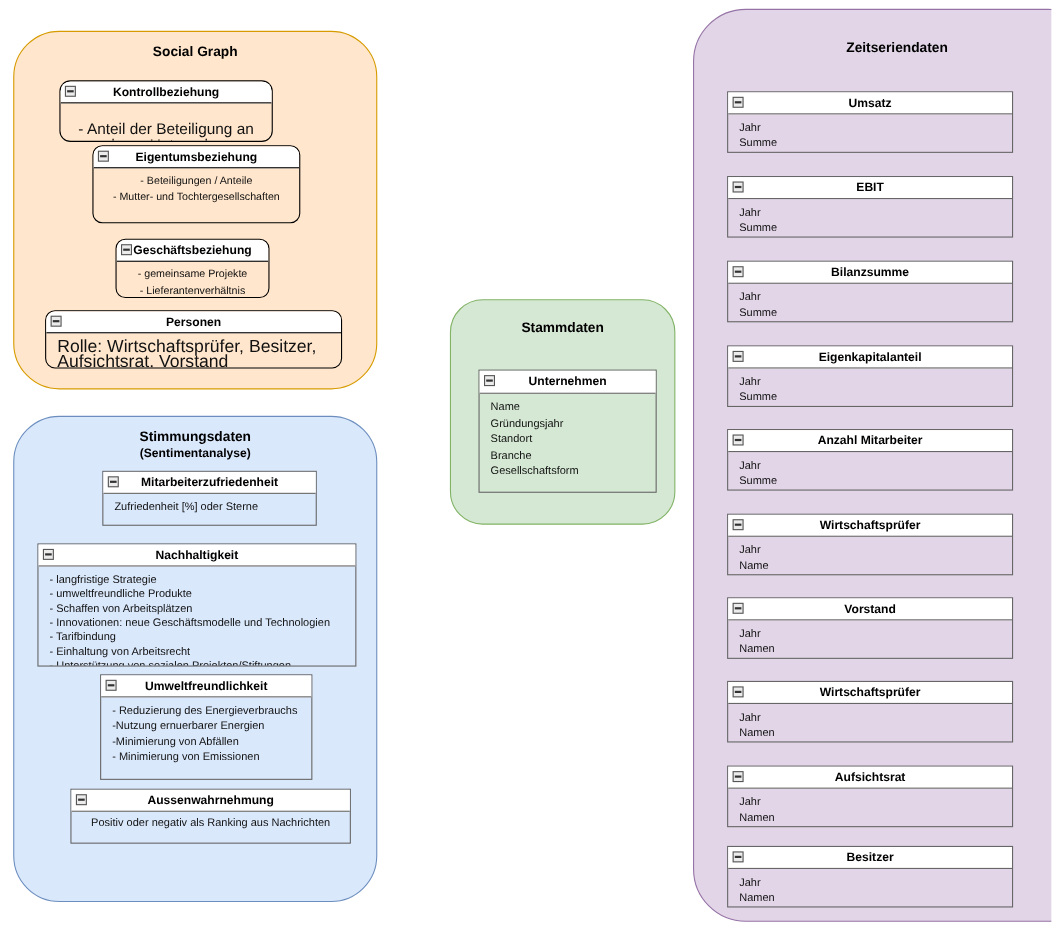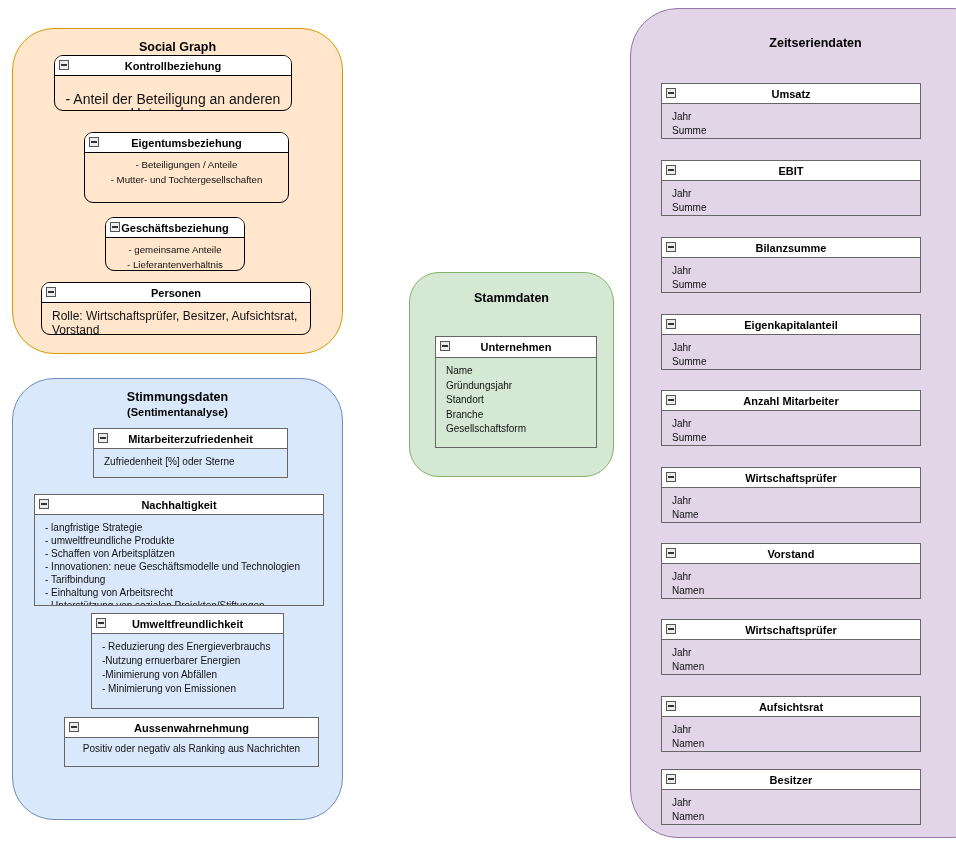--- a/index.html
+++ b/index.html
@@ -49,53 +49,53 @@
   .b-ts            { line-height:14px; padding:7px 2px 0 12px; }
 </style>
 </head>
 <body>
 
 <div class="canvas">
 
   <div class="group g-orange" style="left:12px; top:28px; width:331px; height:326px;">
     <div class="group-title" style="padding-top:11px;">Social Graph</div>
 
-    <div class="entity rounded" style="left:41px; top:26px; width:238px; height:56px;">
+    <div class="entity rounded" style="left:41px; top:44px; width:194px; height:56px;border-radius:10px;">
       <div class="e-header">
         <span class="collapse"></span>
         <span class="e-title">Kontrollbeziehung</span>
       </div>
       <div class="e-body center b-kontroll" style="font-size:14px;margin-top:12px;">- Anteil der Beteiligung an anderen Unternehmen
 - Anzeige der Unternehmen, die Beteiligungen haben</div>
     </div>
 
-    <div class="entity rounded" style="left:71px; top:103px; width:205px; height:71px;">
+    <div class="entity rounded" style="left:71px; top:103px; width:189px; height:71px;">
       <div class="e-header">
         <span class="collapse"></span>
         <span class="e-title">Eigentumsbeziehung</span>
       </div>
       <div class="e-body center b-eigentum" style="font-size:9.7px;">- Beteiligungen / Anteile
 - Mutter- und Tochtergesellschaften</div>
     </div>
 
     <div class="entity rounded" style="left:92px; top:188px; width:140px; height:54px;">
       <div class="e-header">
         <span class="collapse"></span>
         <span class="e-title">Geschäftsbeziehung</span>
       </div>
-      <div class="e-body center b-geschaeft" style="font-size:9.7px;">- gemeinsame Anteile
+      <div class="e-body center b-geschaeft" style="font-size:9.7px;">- gemeinsame Projekte
 - Lieferantenverhältnis</div>
     </div>
 
     <div class="entity rounded" style="left:28px; top:253px; width:270px; height:53px;">
       <div class="e-header">
         <span class="collapse"></span>
         <span class="e-title">Personen</span>
       </div>
-      <div class="e-body left b-personen" style="font-size:12px;">Rolle: Wirtschaftsprüfer, Besitzer, Aufsichtsrat, Vorstand</div>
+      <div class="e-body left b-personen" style="font-size:16px;">Rolle: Wirtschaftsprüfer, Besitzer, Aufsichtsrat, Vorstand</div>
     </div>
   </div>
 
   <div class="group g-blue" style="left:12px; top:378px; width:331px; height:442px;">
     <div class="group-title" style="padding-top:11px;">Stimmungsdaten</div>
     <div class="group-subtitle">(Sentimentanalyse)</div>
 
     <div class="entity square" style="left:21px; top:115px; width:290px; height:112px;">
       <div class="e-header">
         <span class="collapse"></span>

